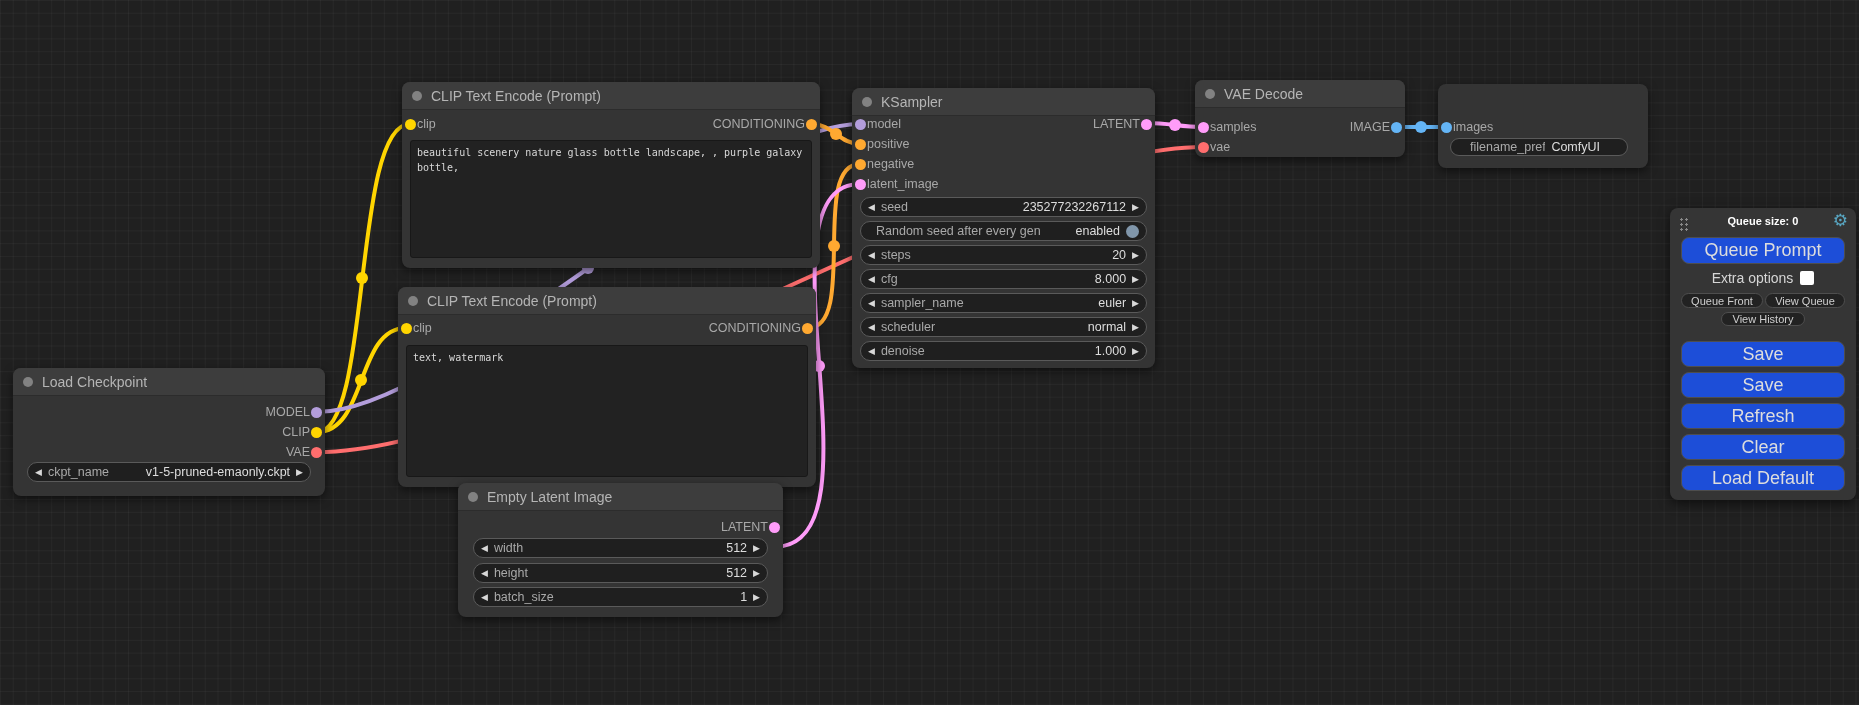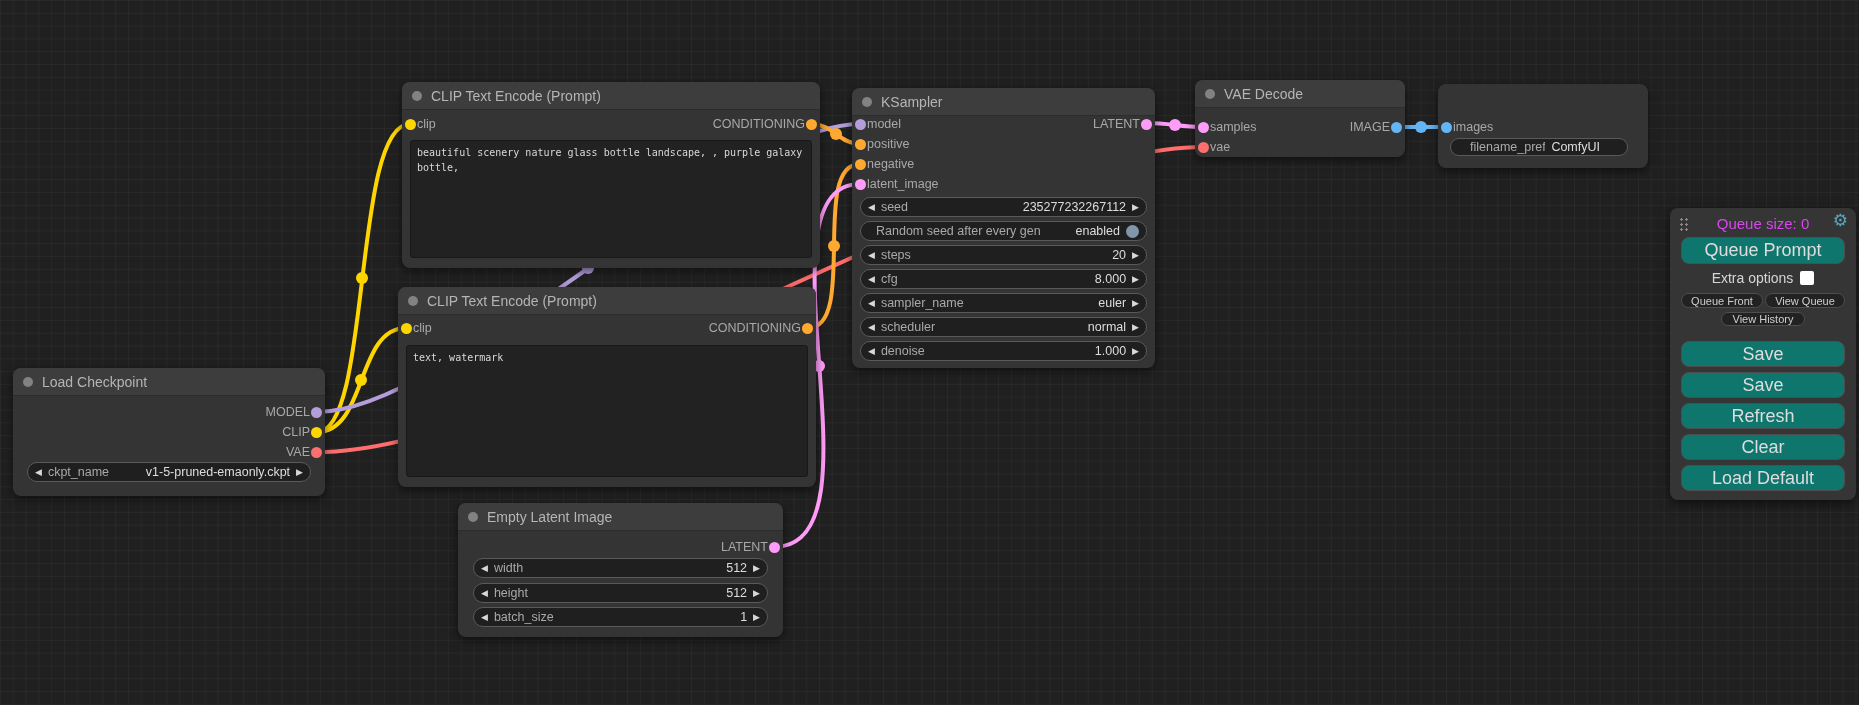--- a/index.html
+++ b/index.html
@@ -29,23 +29,23 @@
     display:flex;align-items:center;font-size:12.5px;color:#c9c9c9;box-sizing:border-box;padding:0 7px;gap:6px;}
   .warrow{font-size:9px;color:#d8d8d8;flex:0 0 auto;line-height:1;}
   .wlabel{color:#a9a9a9;overflow:hidden;white-space:nowrap;}
   .wvalue{margin-left:auto;color:#dddddd;white-space:nowrap;}
   .wtoggle{width:13px;height:13px;border-radius:50%;background:#8096aa;flex:0 0 auto;}
   
   #menu{position:absolute;z-index:3;left:1670px;top:208px;width:186px;height:292px;
     background:#353535;border-radius:8px;box-shadow:0 3px 12px rgba(0,0,0,0.6);color:#d6d6d6;}
   .mhandle{position:absolute;left:9px;top:9px;width:9px;height:15px;
     background-image:radial-gradient(#8a8a8a 1px, transparent 1.4px);background-size:5px 5px;cursor:move;}
-  .mtitle{position:absolute;left:0;right:0;top:7px;text-align:center;font-size:15px;color:#d946ef;}
+  .mtitle{position:absolute;left:0;right:0;top:7px;text-align:center;font-size:11px;color:#ffffff;font-weight:bold;}
   .mgear{position:absolute;right:8px;top:4px;font-size:17px;line-height:1;cursor:pointer;}
-  .mbtn{position:absolute;left:11px;right:11px;background:#0f766e;border:1px solid #4e4e4e;border-radius:8px;
+  .mbtn{position:absolute;left:11px;right:11px;background:#1d4ed8;border:1px solid #4e4e4e;border-radius:8px;
     color:#dddddd;display:flex;align-items:center;justify-content:center;font-size:18px;cursor:pointer;box-sizing:border-box;}
   .sbtn{position:absolute;background:#222222;border:1px solid #4e4e4e;border-radius:9px;color:#cfcfcf;
     display:flex;align-items:center;justify-content:center;font-size:11px;cursor:pointer;box-sizing:border-box;}
   .extra{position:absolute;left:0;right:0;top:62px;display:flex;align-items:center;justify-content:center;gap:7px;font-size:14px;}
   .chk{width:14px;height:14px;background:#ffffff;border-radius:2px;cursor:pointer;}
 </style>
 </head>
 <body>
 
 <div id="canvas">
@@ -190,21 +190,21 @@
       <span class="warrow">▶</span>
     </div>
     <div class="widget" style="left:8px;top:253px;width:287px;">
       <span class="warrow">◀</span>
       <span class="wlabel">denoise</span>
       <span class="wvalue">1.000</span>
       <span class="warrow">▶</span>
     </div>
   </div>
 
-  <div class="node" style="left:458px;top:503px;width:325px;height:134px;">
+  <div class="node" style="left:458px;top:483px;width:325px;height:134px;">
     <div class="ntitle">
       <span class="tdot"></span>
       <span>Empty Latent Image</span>
     </div>
     <div class="port out" style="top:37px">
       <span class="pdot" style="background-color: rgb(255, 156, 249);"></span>
       <span>LATENT</span>
     </div>
     <div class="widget" style="left:15px;top:55px;width:295px;">
       <span class="warrow">◀</span>

